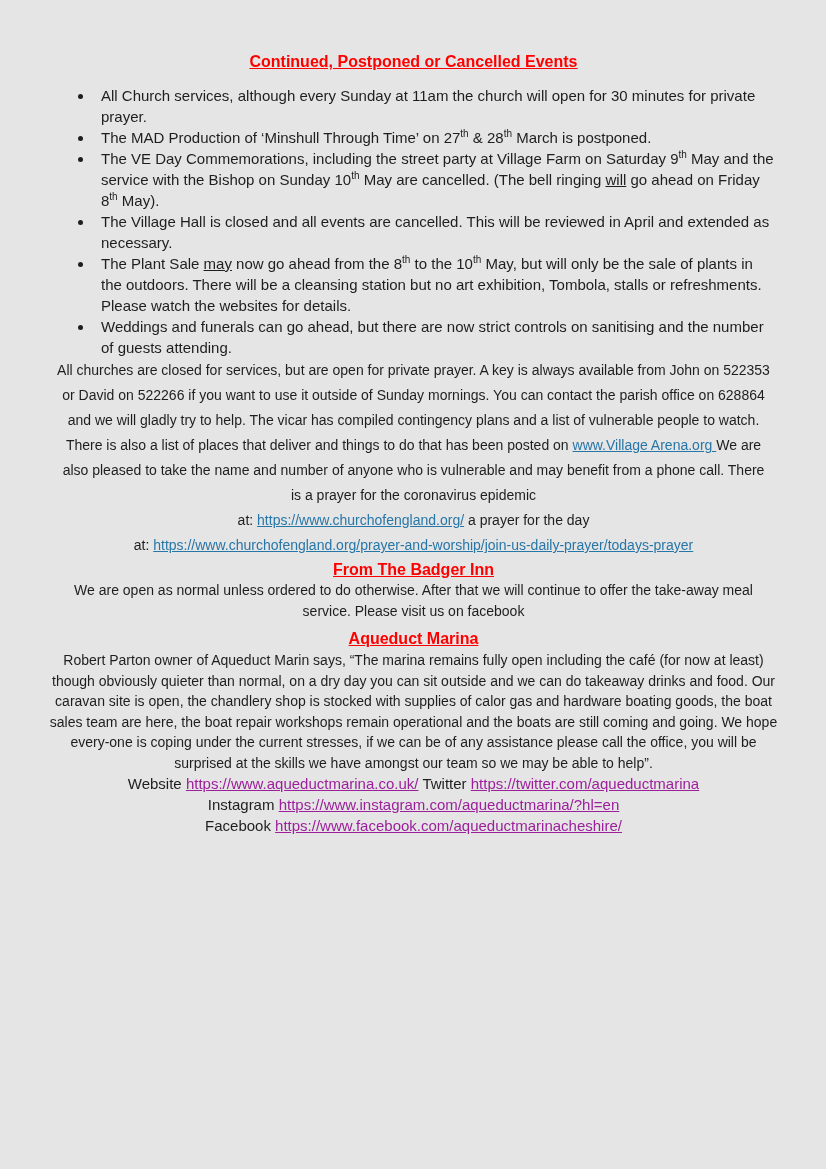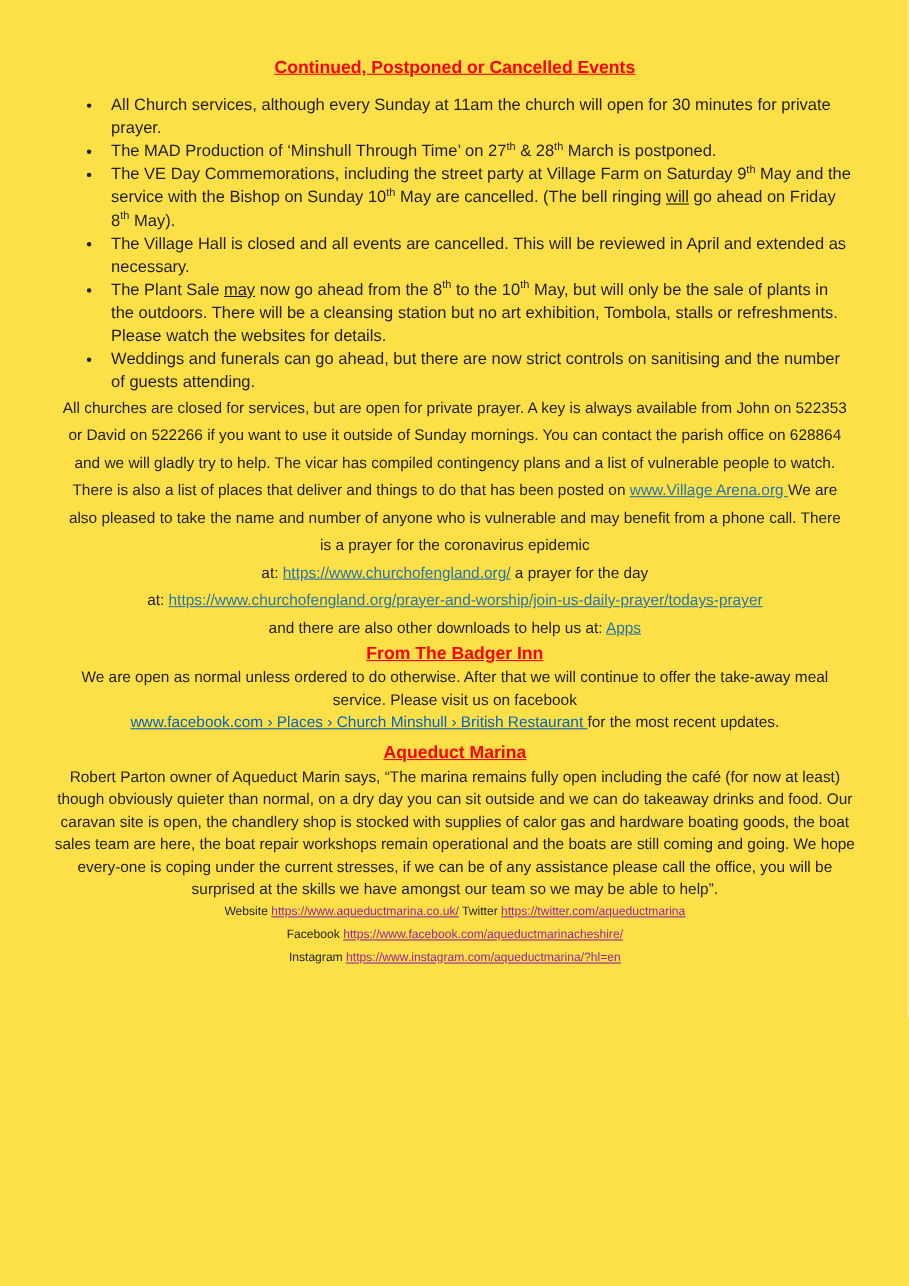--- a/index.html
+++ b/index.html
@@ -4,21 +4,21 @@
 <style>
   :root{
     --heading-color:#ff0000;
     --text-color:#1e1e1e;
     --link-teal:#2776a8;
     --link-blue:#0563c1;
     --link-purple:#9c1f9c;
   }
   html,body{margin:0;padding:0;background:#ffffff;}
   .page{
-    width:826px;height:1169px;background:#fde047;box-sizing:border-box;
+    width:826px;height:1169px;background:#e5e5e5;box-sizing:border-box;
     padding:52px 51px 4px 52px;overflow:hidden;
     font-family:"Liberation Sans","DejaVu Sans",sans-serif;
     color:var(--text-color);
   }
   .section-heading{
     margin:0;text-align:center;font-size:16px;font-weight:bold;
     color:var(--heading-color);text-decoration:underline;line-height:20px;
   }
   .events-heading{margin-bottom:13px;}
   .stbarts-heading{margin-top:32px;margin-bottom:3px;}
@@ -29,21 +29,21 @@
     margin:0;padding:0 0 0 42px;font-size:15px;line-height:21px;
   }
   ul.events-list li{padding-left:7px;margin:0;}
 
   .para-wide{ text-align:center;font-size:14px;margin:0; }
   .stbarts-body{line-height:25px;width:714px;margin:0 auto;}
   .stbarts-line{line-height:25px;}
   .badger-body{line-height:20.5px;}
   .badger-line{line-height:20.5px;}
   .aqueduct-body{line-height:20.5px;margin:0 -7px;}
-  .contact-line{text-align:center;font-size:11px;line-height:21px;}
+  .contact-line{text-align:center;font-size:15px;line-height:21px;}
 
   .sup{vertical-align:super;font-size:10px;line-height:0;}
   .u{text-decoration:underline;}
   .lnk{text-decoration:underline;cursor:pointer;}
   .teal{color:var(--link-teal);}
   .blue{color:var(--link-blue);}
   .purple{color:var(--link-purple);}
 </style>
 </head>
 <body>
@@ -58,30 +58,28 @@
     <li><span><span>The VE Day Commemorations, including the street party at Village Farm on Saturday 9</span><span class="sup">th</span><span> May and the service with the Bishop on Sunday 10</span><span class="sup">th</span><span> May are cancelled. (The bell ringing </span><span class="u">will</span><span> go ahead on Friday 8</span><span class="sup">th</span><span> May).</span></span></li>
     <li><span><span>The Village Hall is closed and all events are cancelled. This will be reviewed in April and extended as necessary.</span></span></li>
     <li><span><span>The Plant Sale </span><span class="u">may</span><span> now go ahead from the 8</span><span class="sup">th</span><span> to the 10</span><span class="sup">th</span><span> May, but will only be the sale of plants in the outdoors. There will be a cleansing station but no art exhibition, Tombola, stalls or refreshments. Please watch the websites for details.</span></span></li>
     <li><span><span>Weddings and funerals can go ahead, but there are now strict controls on sanitising and the number of guests attending.</span></span></li>
   </ul>
 
 
   <p class="para-wide stbarts-body"><span>All churches are closed for services, but are open for private prayer. A key is always available from John on 522353 or David on 522266 if you want to use it outside of Sunday mornings. You can contact the parish office on 628864 and we will gladly try to help. The vicar has compiled contingency plans and a list of vulnerable people to watch. There is also a list of places that deliver and things to do that has been posted on </span><span class="lnk teal">www.Village Arena.org </span><span> We are also pleased to take the name and number of anyone who is vulnerable and may benefit from a phone call. There is a prayer for the coronavirus epidemic</span></p>
   <p class="para-wide stbarts-line"><span>at: </span><span class="lnk teal">https://www.churchofengland.org/</span><span>  a prayer for the day</span></p>
   <p class="para-wide stbarts-line"><span>at:  </span><span class="lnk teal">https://www.churchofengland.org/prayer-and-worship/join-us-daily-prayer/todays-prayer</span></p>
-  <p class="para-wide stbarts-line"><span>and there are also other downloads to help us at: </span><span class="lnk teal">Apps</span></p>
 
   <h2 class="section-heading badger-heading">From The Badger Inn</h2>
 
   <p class="para-wide badger-body"><span>We are open as normal unless ordered to do otherwise. After that we will continue to offer the take-away meal service. Please visit us on facebook</span></p>
-  <p class="para-wide badger-line"><span class="lnk blue">www.facebook.com › Places › Church Minshull › British Restaurant </span><span> for the most recent updates.</span></p>
 
   <h2 class="section-heading aqueduct-heading">Aqueduct Marina</h2>
 
   <p class="para-wide aqueduct-body"><span>Robert Parton owner of Aqueduct Marin says, “The marina remains fully open including the café (for now at least)  though obviously quieter than normal,  on a dry day you can sit outside and we can do takeaway drinks and food. Our caravan site is open, the chandlery shop is stocked with supplies of calor gas and hardware boating goods, the boat sales team are here, the boat repair workshops remain operational and the boats are still coming and going. We hope every-one is coping under the current stresses, if we can be of any assistance please call the office, you will be surprised at the skills we have amongst our team so we may be able to help”.</span></p>
 
   <div>
     <div class="contact-line"><span>Website </span><span class="lnk purple">https://www.aqueductmarina.co.uk/</span><span>   Twitter </span><span class="lnk purple">https://twitter.com/aqueductmarina</span></div>
+    <div class="contact-line"><span>Instagram </span><span class="lnk purple">https://www.instagram.com/aqueductmarina/?hl=en</span></div>
     <div class="contact-line"><span>Facebook </span><span class="lnk purple">https://www.facebook.com/aqueductmarinacheshire/</span></div>
-    <div class="contact-line"><span>Instagram </span><span class="lnk purple">https://www.instagram.com/aqueductmarina/?hl=en</span></div>
   </div>
 
 </div>
 
 </body></html>

